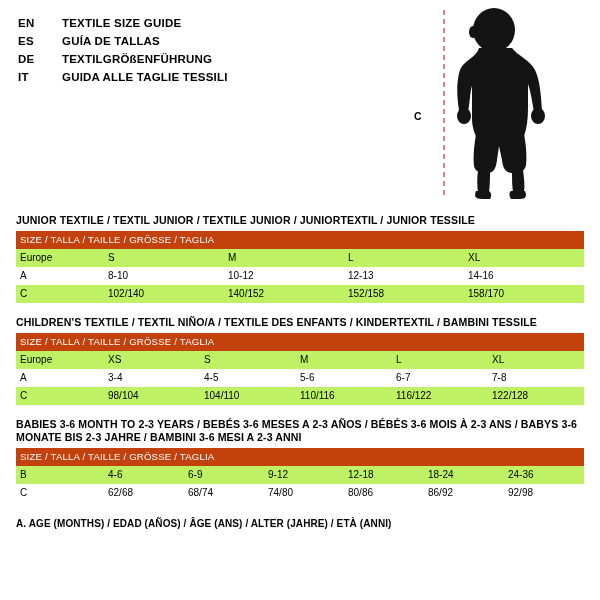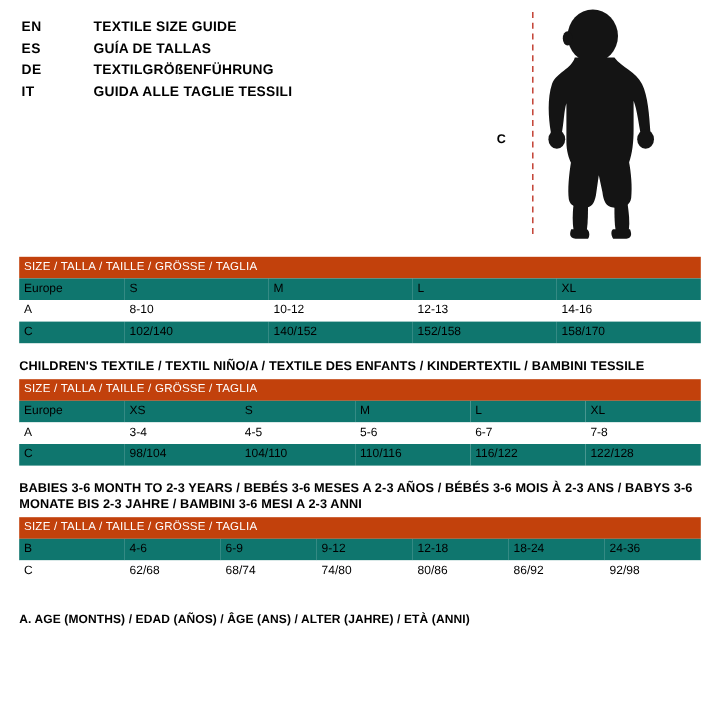--- a/index.html
+++ b/index.html
@@ -38,21 +38,20 @@
     font-weight: bold;
   }
   .lang-code {
     width: 44px;
     flex: 0 0 44px;
     letter-spacing: 0.3px;
   }
   .lang-text {
     flex: 1 1 auto;
     letter-spacing: 0.2px;
-    margin-left: 16px;
   }
 
   
   .figure-wrap {
     position: absolute;
     top: 6px;
     right: 18px;
     width: 150px;
     height: 195px;
   }
@@ -88,27 +87,27 @@
     vertical-align: middle;
     white-space: nowrap;
   }
   tr.head td {
     background: #c2410c;
     color: #ffffff;
     font-weight: normal;
     font-size: 9.6px;
     letter-spacing: 0.2px;
   }
-  tr.shaded td { background: #0f766e; }
+  tr.shaded td { background: #bef264; }
   tr.plain td { background: #ffffff; }
   td.label-col { width: 88px; }
 
   
   .block { margin-bottom: 13px; }
-  .block.last { margin-bottom: 24px; }
+  .block.last { margin-bottom: 14px; }
 
   
   .legend {
     font-size: 10px;
     line-height: 15px;
     font-weight: bold;
     letter-spacing: 0.1px;
   }
 
   .tables-area {
@@ -199,20 +198,21 @@
         <ellipse cx="32" cy="110" rx="7" ry="8"></ellipse>
 
         <ellipse cx="106" cy="110" rx="7" ry="8"></ellipse>
       </g>
     </svg>
   </div>
 
   <div class="tables-area">
 
     <div class="block">
+      <div class="section-title">JUNIOR TEXTILE / TEXTIL JUNIOR / TEXTILE JUNIOR / JUNIORTEXTIL / JUNIOR TESSILE</div>
       <table>
         <colgroup>
           <col style="width:88px">
             <col>
             <col>
             <col>
             <col>
         </colgroup>
         <tbody>
           <tr class="head">

